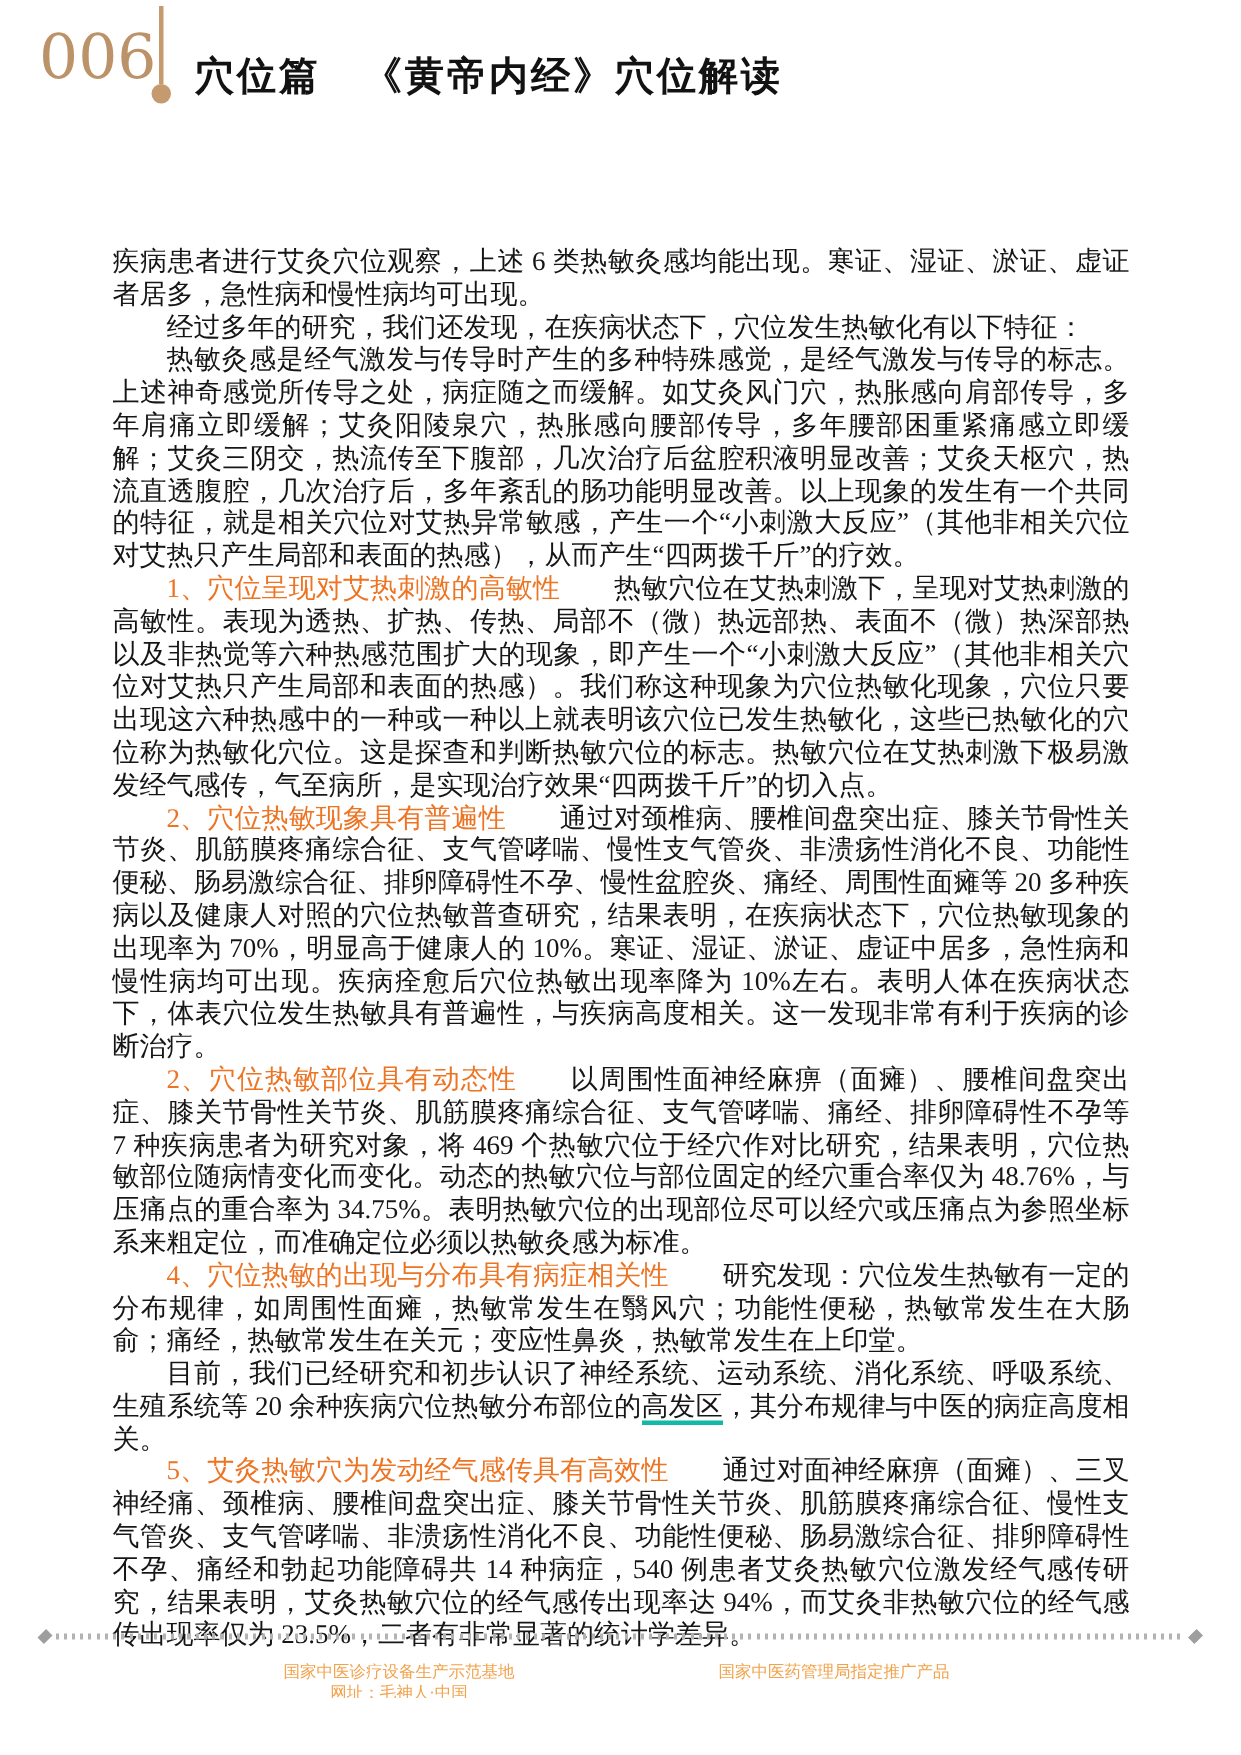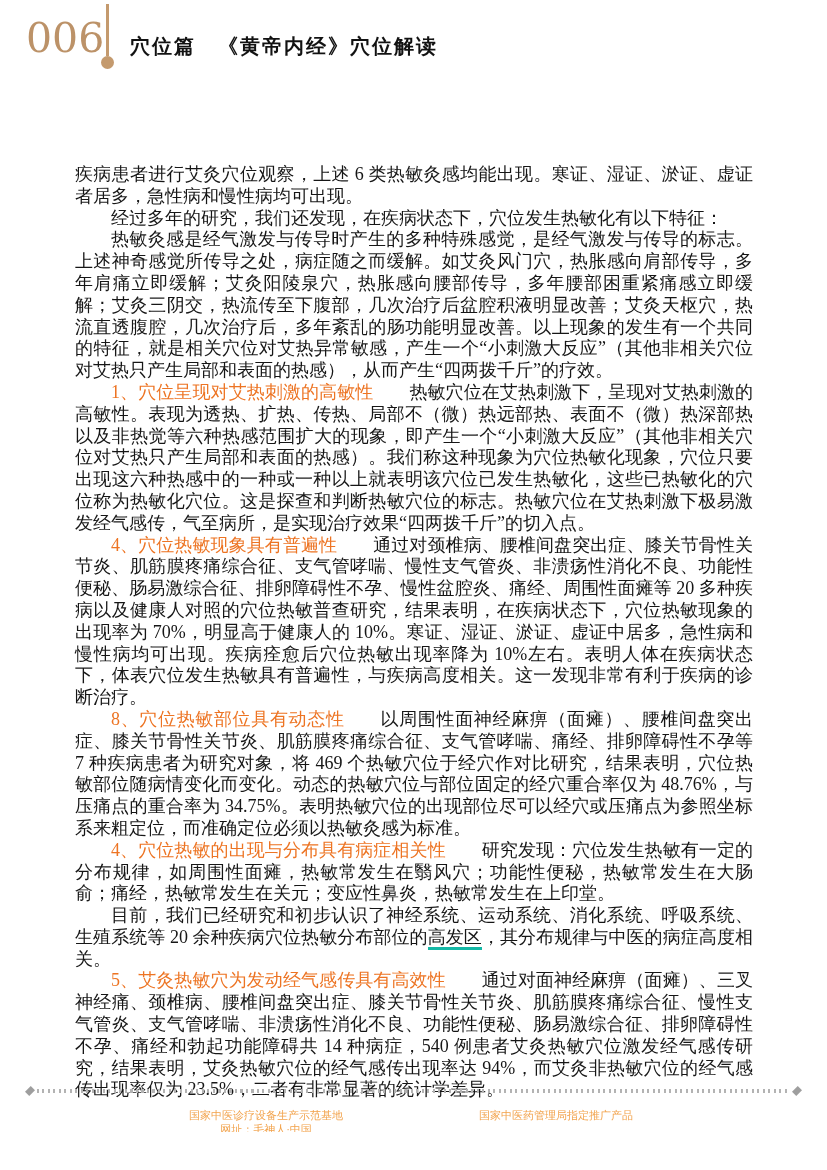--- a/index.html
+++ b/index.html
@@ -36,21 +36,21 @@
     top: 56px;
     width: 13px;
     height: 13px;
     border-radius: 50%;
     background: #c49a6e;
   }
   .book-title {
     position: absolute;
     left: 130px;
     top: 33px;
-    font-size: 20px;
+    font-size: 26px;
     font-weight: bold;
     color: #121212;
     letter-spacing: 2px;
     white-space: nowrap;
   }
 
   
   .body-text {
     position: absolute;
     left: 75px;
@@ -123,23 +123,23 @@
   <div class="header-dot"></div>
   <div class="book-title">穴位篇　《黄帝内经》穴位解读</div>
 
   <main class="body-text">
     <p class="para">疾病患者进行艾灸穴位观察，上述 6 类热敏灸感均能出现。寒证、湿证、淤证、虚证者居多，急性病和慢性病均可出现。</p>
     <p class="para indent">经过多年的研究，我们还发现，在疾病状态下，穴位发生热敏化有以下特征：</p>
     <p class="para indent">热敏灸感是经气激发与传导时产生的多种特殊感觉，是经气激发与传导的标志。上述神奇感觉所传导之处，病症随之而缓解。如艾灸风门穴，热胀感向肩部传导，多年肩痛立即缓解；艾灸阳陵泉穴，热胀感向腰部传导，多年腰部困重紧痛感立即缓解；艾灸三阴交，热流传至下腹部，几次治疗后盆腔积液明显改善；艾灸天枢穴，热流直透腹腔，几次治疗后，多年紊乱的肠功能明显改善。以上现象的发生有一个共同的特征，就是相关穴位对艾热异常敏感，产生一个“小刺激大反应”（其他非相关穴位对艾热只产生局部和表面的热感），从而产生“四两拨千斤”的疗效。</p>
 
     <p class="para indent"><span class="sec-heading">1、穴位呈现对艾热刺激的高敏性</span><span>热敏穴位在艾热刺激下，呈现对艾热刺激的高敏性。表现为透热、扩热、传热、局部不（微）热远部热、表面不（微）热深部热以及非热觉等六种热感范围扩大的现象，即产生一个“小刺激大反应”（其他非相关穴位对艾热只产生局部和表面的热感）。我们称这种现象为穴位热敏化现象，穴位只要出现这六种热感中的一种或一种以上就表明该穴位已发生热敏化，这些已热敏化的穴位称为热敏化穴位。这是探查和判断热敏穴位的标志。热敏穴位在艾热刺激下极易激发经气感传，气至病所，是实现治疗效果“四两拨千斤”的切入点。</span></p>
 
-    <p class="para indent"><span class="sec-heading">4、穴位热敏现象具有普遍性</span><span>通过对颈椎病、腰椎间盘突出症、膝关节骨性关节炎、肌筋膜疼痛综合征、支气管哮喘、慢性支气管炎、非溃疡性消化不良、功能性便秘、肠易激综合征、排卵障碍性不孕、慢性盆腔炎、痛经、周围性面瘫等 20 多种疾病以及健康人对照的穴位热敏普查研究，结果表明，在疾病状态下，穴位热敏现象的出现率为 70%，明显高于健康人的 10%。寒证、湿证、淤证、虚证中居多，急性病和慢性病均可出现。疾病痊愈后穴位热敏出现率降为 10%左右。表明人体在疾病状态下，体表穴位发生热敏具有普遍性，与疾病高度相关。这一发现非常有利于疾病的诊断治疗。</span></p>
+    <p class="para indent"><span class="sec-heading">2、穴位热敏现象具有普遍性</span><span>通过对颈椎病、腰椎间盘突出症、膝关节骨性关节炎、肌筋膜疼痛综合征、支气管哮喘、慢性支气管炎、非溃疡性消化不良、功能性便秘、肠易激综合征、排卵障碍性不孕、慢性盆腔炎、痛经、周围性面瘫等 20 多种疾病以及健康人对照的穴位热敏普查研究，结果表明，在疾病状态下，穴位热敏现象的出现率为 70%，明显高于健康人的 10%。寒证、湿证、淤证、虚证中居多，急性病和慢性病均可出现。疾病痊愈后穴位热敏出现率降为 10%左右。表明人体在疾病状态下，体表穴位发生热敏具有普遍性，与疾病高度相关。这一发现非常有利于疾病的诊断治疗。</span></p>
 
-    <p class="para indent"><span class="sec-heading">8、穴位热敏部位具有动态性</span><span>以周围性面神经麻痹（面瘫）、腰椎间盘突出症、膝关节骨性关节炎、肌筋膜疼痛综合征、支气管哮喘、痛经、排卵障碍性不孕等 7 种疾病患者为研究对象，将 469 个热敏穴位于经穴作对比研究，结果表明，穴位热敏部位随病情变化而变化。动态的热敏穴位与部位固定的经穴重合率仅为 48.76%，与压痛点的重合率为 34.75%。表明热敏穴位的出现部位尽可以经穴或压痛点为参照坐标系来粗定位，而准确定位必须以热敏灸感为标准。</span></p>
+    <p class="para indent"><span class="sec-heading">2、穴位热敏部位具有动态性</span><span>以周围性面神经麻痹（面瘫）、腰椎间盘突出症、膝关节骨性关节炎、肌筋膜疼痛综合征、支气管哮喘、痛经、排卵障碍性不孕等 7 种疾病患者为研究对象，将 469 个热敏穴位于经穴作对比研究，结果表明，穴位热敏部位随病情变化而变化。动态的热敏穴位与部位固定的经穴重合率仅为 48.76%，与压痛点的重合率为 34.75%。表明热敏穴位的出现部位尽可以经穴或压痛点为参照坐标系来粗定位，而准确定位必须以热敏灸感为标准。</span></p>
 
     <p class="para indent"><span class="sec-heading">4、穴位热敏的出现与分布具有病症相关性</span><span>研究发现：穴位发生热敏有一定的分布规律，如周围性面瘫，热敏常发生在翳风穴；功能性便秘，热敏常发生在大肠俞；痛经，热敏常发生在关元；变应性鼻炎，热敏常发生在上印堂。</span></p>
 
     <p class="para indent"><span>目前，我们已经研究和初步认识了神经系统、运动系统、消化系统、呼吸系统、生殖系统等 20 余种疾病穴位热敏分布部位的</span><span class="u-mark">高发区</span><span>，其分布规律与中医的病症高度相关。</span></p>
 
     <p class="para indent"><span class="sec-heading">5、艾灸热敏穴为发动经气感传具有高效性</span><span>通过对面神经麻痹（面瘫）、三叉神经痛、颈椎病、腰椎间盘突出症、膝关节骨性关节炎、肌筋膜疼痛综合征、慢性支气管炎、支气管哮喘、非溃疡性消化不良、功能性便秘、肠易激综合征、排卵障碍性不孕、痛经和勃起功能障碍共 14 种病症，540 例患者艾灸热敏穴位激发经气感传研究，结果表明，艾灸热敏穴位的经气感传出现率达 94%，而艾灸非热敏穴位的经气感传出现率仅为 23.5%，二者有非常显著的统计学差异。</span></p>
   </main>
 
   <div class="rule-row">
     <span class="diamond"></span>

